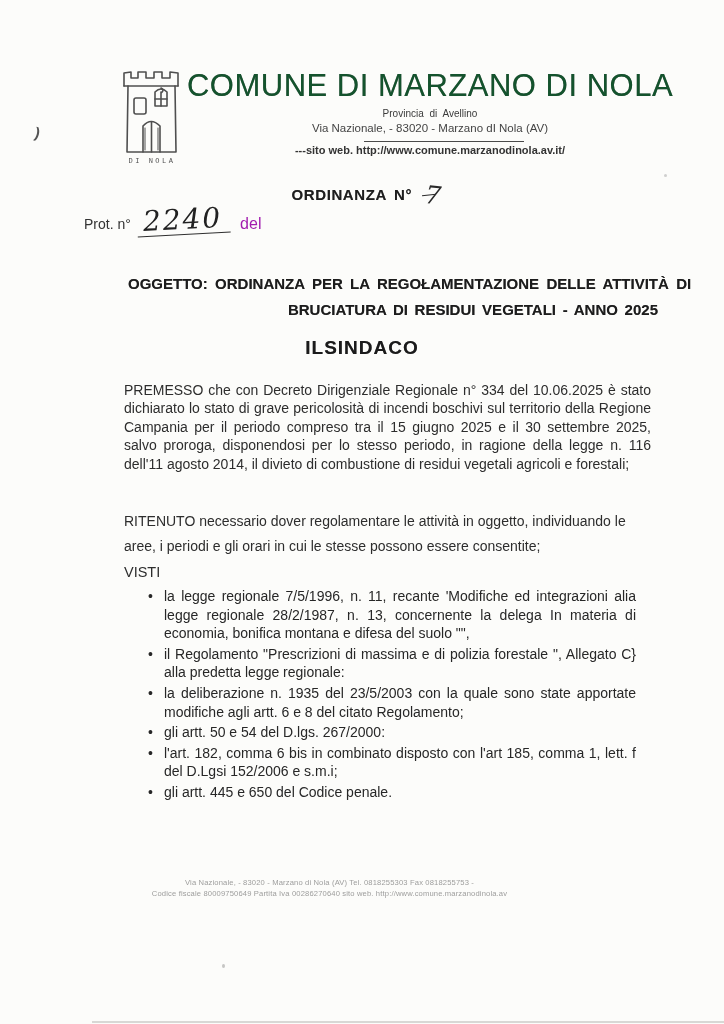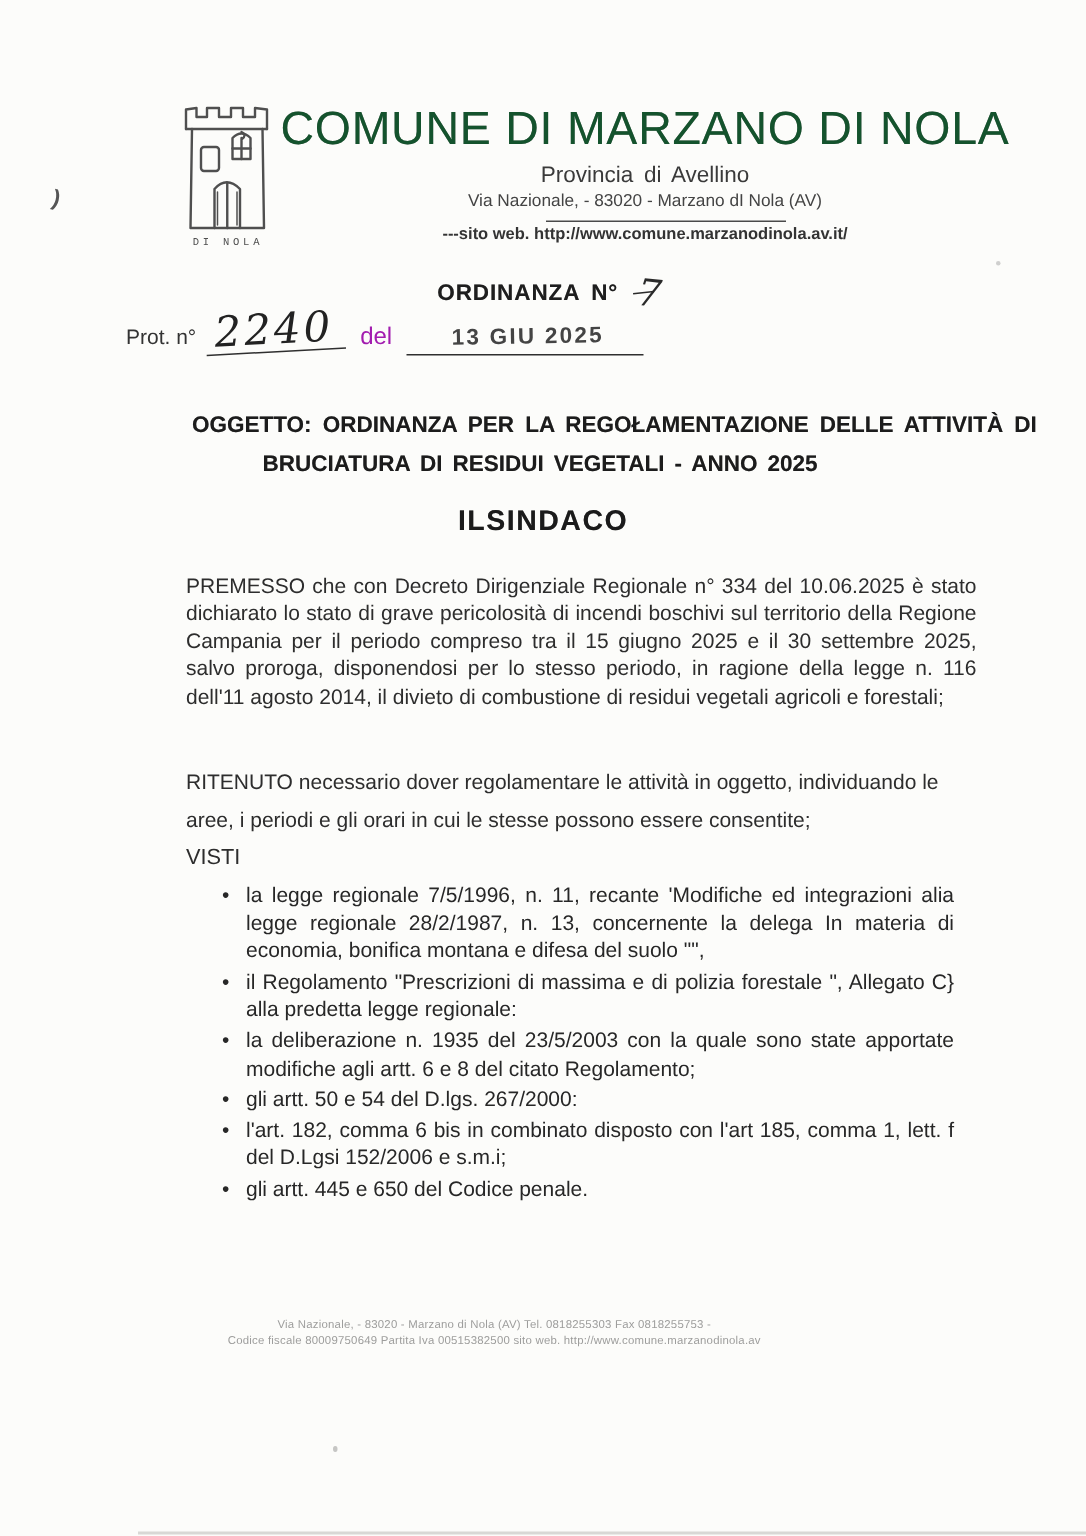--- a/index.html
+++ b/index.html
@@ -11,21 +11,21 @@
     overflow:hidden;
     font-family:"Liberation Sans",sans-serif;
     color:#2e2e2e;
   }
   .soft{text-shadow:0 0 .4px rgba(40,40,40,.55);}
 
   
   .logo{position:absolute;left:114px;top:64px;width:82px;height:104px;}
   .header-center{position:absolute;left:180px;top:68px;width:500px;text-align:center;}
   .muni-title{font-size:31px;letter-spacing:.5px;color:#14532d;white-space:nowrap;font-weight:400;}
-  .muni-sub{font-size:15px;margin-top:4px;color:#3a3a3a;word-spacing:3px;}
+  .muni-sub{font-size:10px;margin-top:4px;color:#3a3a3a;word-spacing:3px;}
   .muni-addr{font-size:11.5px;margin-top:3px;color:#444;}
   .header-rule{width:160px;height:0;border-top:1.3px solid #4a4a4a;margin:7px auto 2px;transform:translateX(14px);}
   .web-line{font-size:11px;font-weight:bold;color:#333;}
   .web-url{}
 
   
   .ord-row{position:absolute;left:0;top:181px;width:724px;text-align:center;transform:translateX(4px);}
   .ord-label{font-size:15px;font-weight:bold;letter-spacing:.6px;color:#1e1e1e;word-spacing:3px;}
   .hand-seven{display:inline-block;position:relative;font-family:"DejaVu Serif",serif;font-style:italic;
     font-size:25px;color:#2a2a2a;transform:rotate(6deg);margin-left:8px;vertical-align:-4px;}
@@ -37,21 +37,21 @@
     transform:rotate(-3deg);line-height:1;}
   .del-label{font-size:16px;color:#a21caf;margin-left:10px;}
   .stamp-wrap{border-bottom:1.6px solid #2f2f2f;padding:0 26px 2px 30px;margin-left:10px;}
   .stamp{font-size:15px;font-weight:bold;letter-spacing:1.5px;color:#313131;opacity:.9;
     display:inline-block;transform:rotate(-1deg);}
 
   
   .subject{position:absolute;left:128px;top:271px;width:530px;font-weight:bold;color:#1c1c1c;
     font-size:15px;line-height:26px;}
   .subject-line1{white-space:nowrap;word-spacing:3.2px;}
-  .subject-line2{white-space:nowrap;word-spacing:2.5px;margin-left:47px;}
+  .subject-line2{white-space:nowrap;word-spacing:2.5px;margin-left:47px;text-align:right;}
   .issuer{position:absolute;left:0;top:337px;width:724px;text-align:center;font-weight:bold;
     font-size:19px;letter-spacing:1px;color:#1b1b1b;}
 
   
   .doc-body{position:absolute;left:124px;top:381px;width:527px;font-size:14px;color:#2d2d2d;}
   .para{margin:0;text-align:justify;line-height:18.4px;}
   .para.ritenuto{margin-top:36px;line-height:25px;text-align:left;}
   .visti{margin-top:2px;font-size:14.5px;line-height:22px;}
   .visti-list{margin:4px 0 0 0;padding:0 0 0 24px;list-style:none;width:488px;}
   .visti-list li{position:relative;padding-left:16px;line-height:18.6px;margin-bottom:2px;
@@ -109,23 +109,20 @@
 
   <div class="ord-row">
     <span class="ord-label soft">ORDINANZA N°</span>
     <span class="hand-seven">7</span>
   </div>
 
   <div class="prot-row">
     <span class="prot-label">Prot. n°</span>
     <span class="hand-prot">2240</span>
     <span class="del-label">del</span>
-    <span class="stamp-wrap">
-      <span class="stamp">13 GIU 2025</span>
-    </span>
   </div>
 
   <div class="subject soft">
     <div class="subject-line1">OGGETTO: ORDINANZA PER LA REGOŁAMENTAZIONE DELLE ATTIVITÀ DI</div>
     <div class="subject-line2">BRUCIATURA DI RESIDUI VEGETALI - ANNO 2025</div>
   </div>
 
   <div class="issuer soft">ILSINDACO</div>
 
   <div class="doc-body">
@@ -137,21 +134,21 @@
       <li>il Regolamento "Prescrizioni di massima e di polizia forestale ", Allegato C} alla predetta legge regionale:</li>
       <li>la deliberazione n. 1935 del 23/5/2003 con la quale sono state apportate modifiche agli artt. 6 e 8 del citato Regolamento;</li>
       <li>gli artt. 50 e 54 del D.lgs. 267/2000:</li>
       <li>l'art. 182, comma 6 bis in combinato disposto con l'art 185, comma 1, lett. f del D.Lgsi 152/2006 e s.m.i;</li>
       <li>gli artt. 445 e 650 del Codice penale.</li>
     </ul>
   </div>
 
   <div class="doc-footer">
     <div>Via Nazionale, - 83020 - Marzano di Nola (AV) Tel. 0818255303 Fax 0818255753 -</div>
-    <div>Codice fiscale 80009750649 Partita Iva 00515382500 sito web. http://www.comune.marzanodinola.av</div>
+    <div>Codice fiscale 80009750649 Partita Iva 00286270640 sito web. http://www.comune.marzanodinola.av</div>
   </div>
 
   <div class="artifact-mark">)</div>
   <div class="scan-edge"></div>
   <div class="speck1"></div>
   <div class="speck2"></div>
 
 </div>
 
 </body></html>

